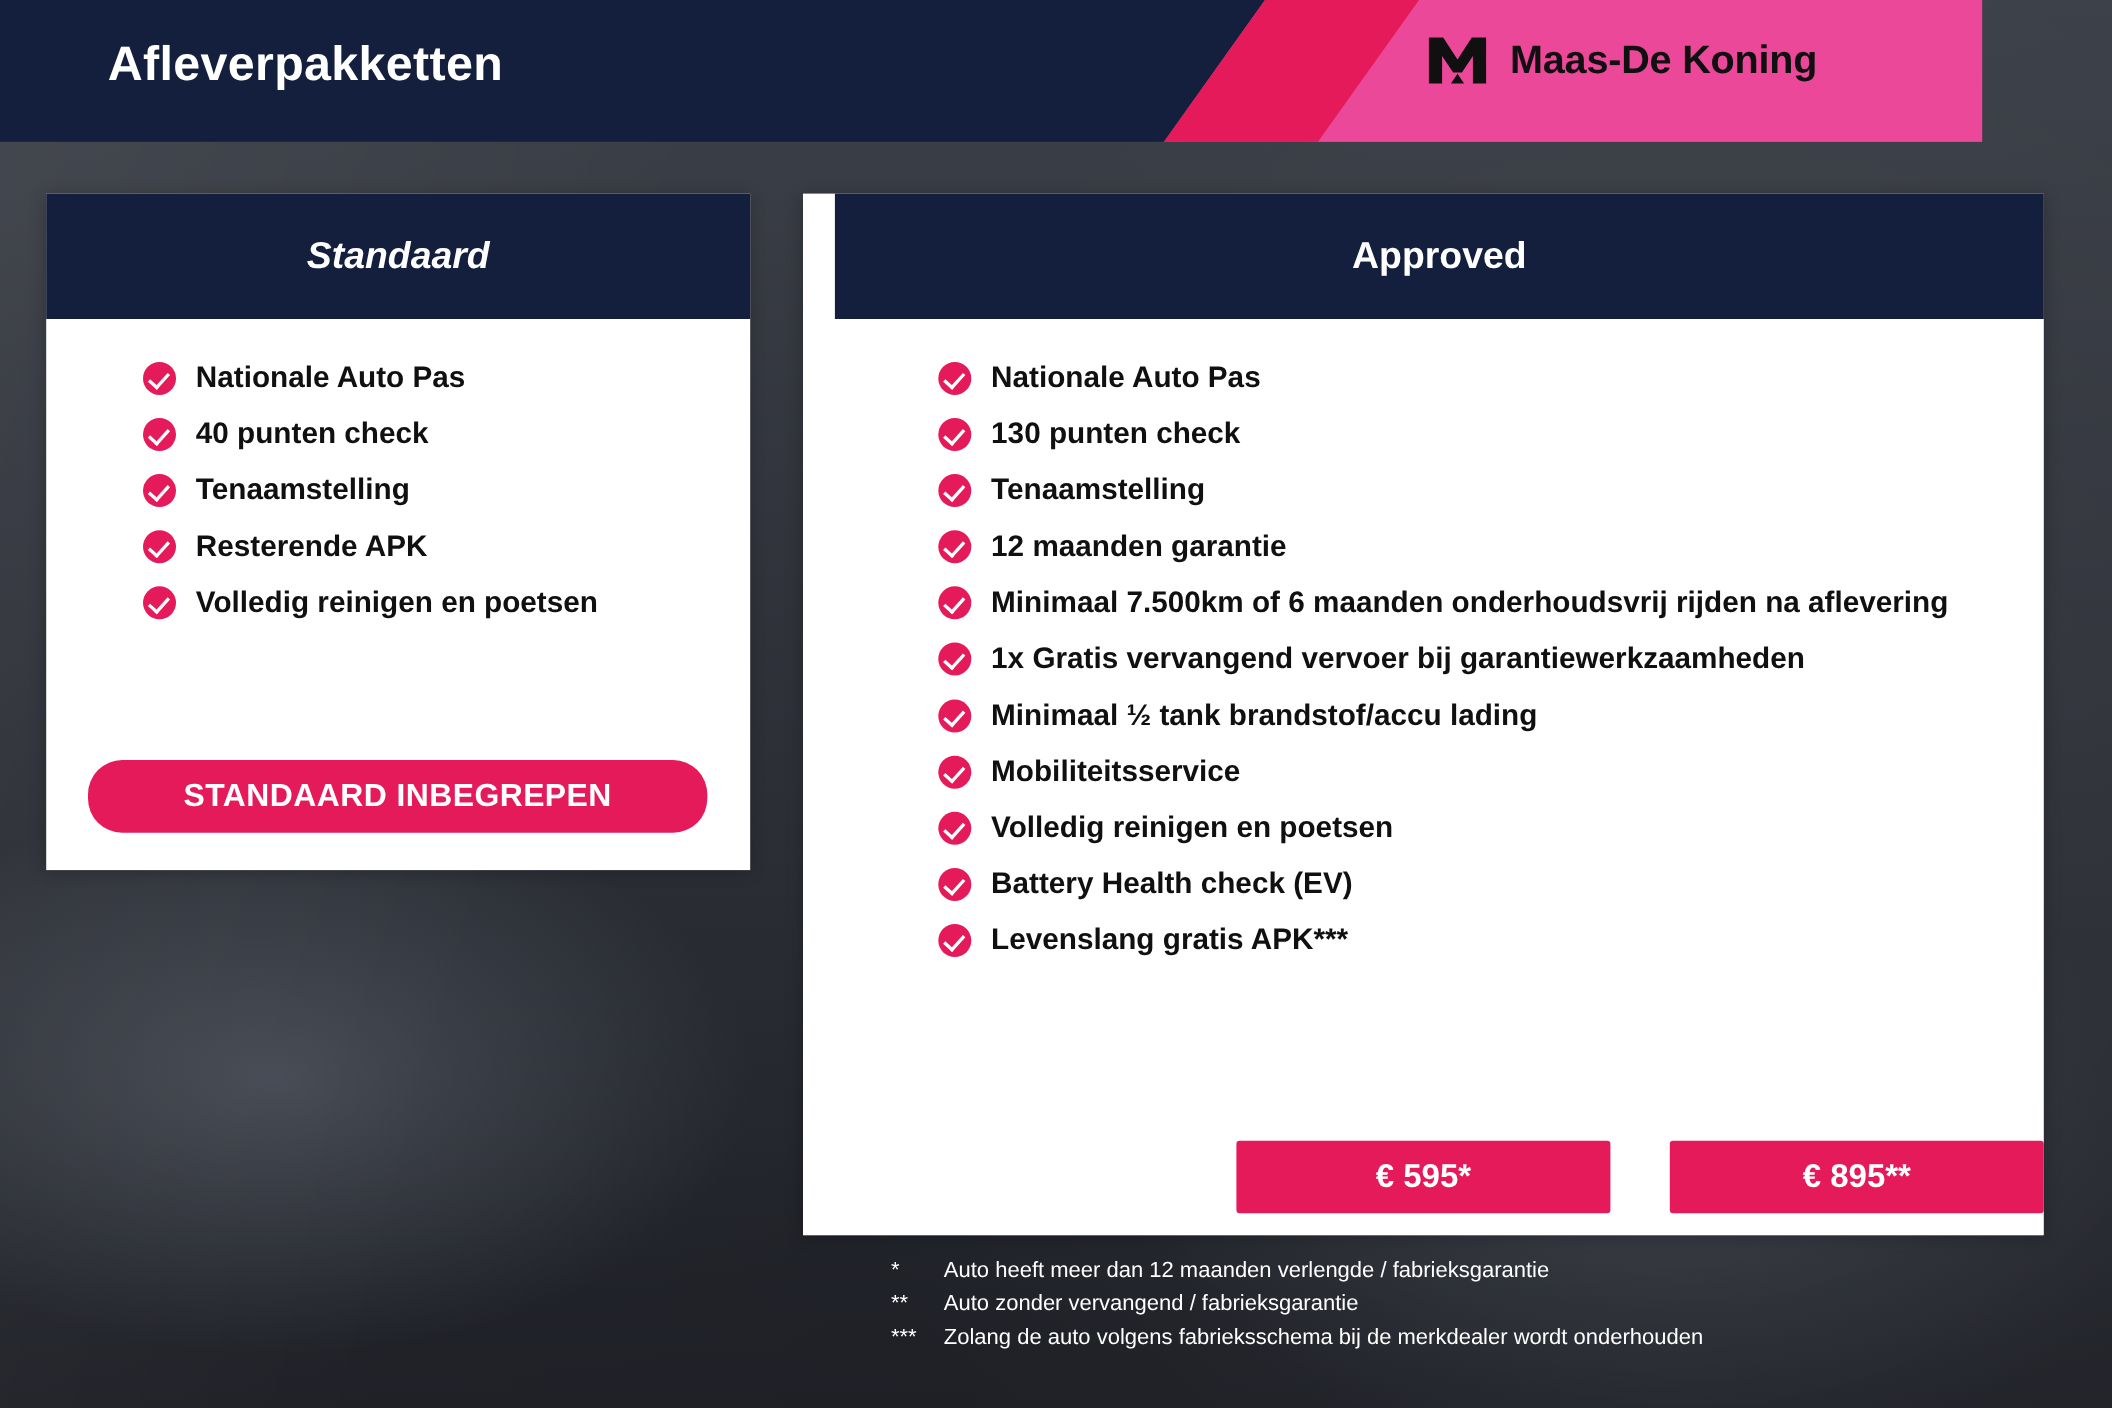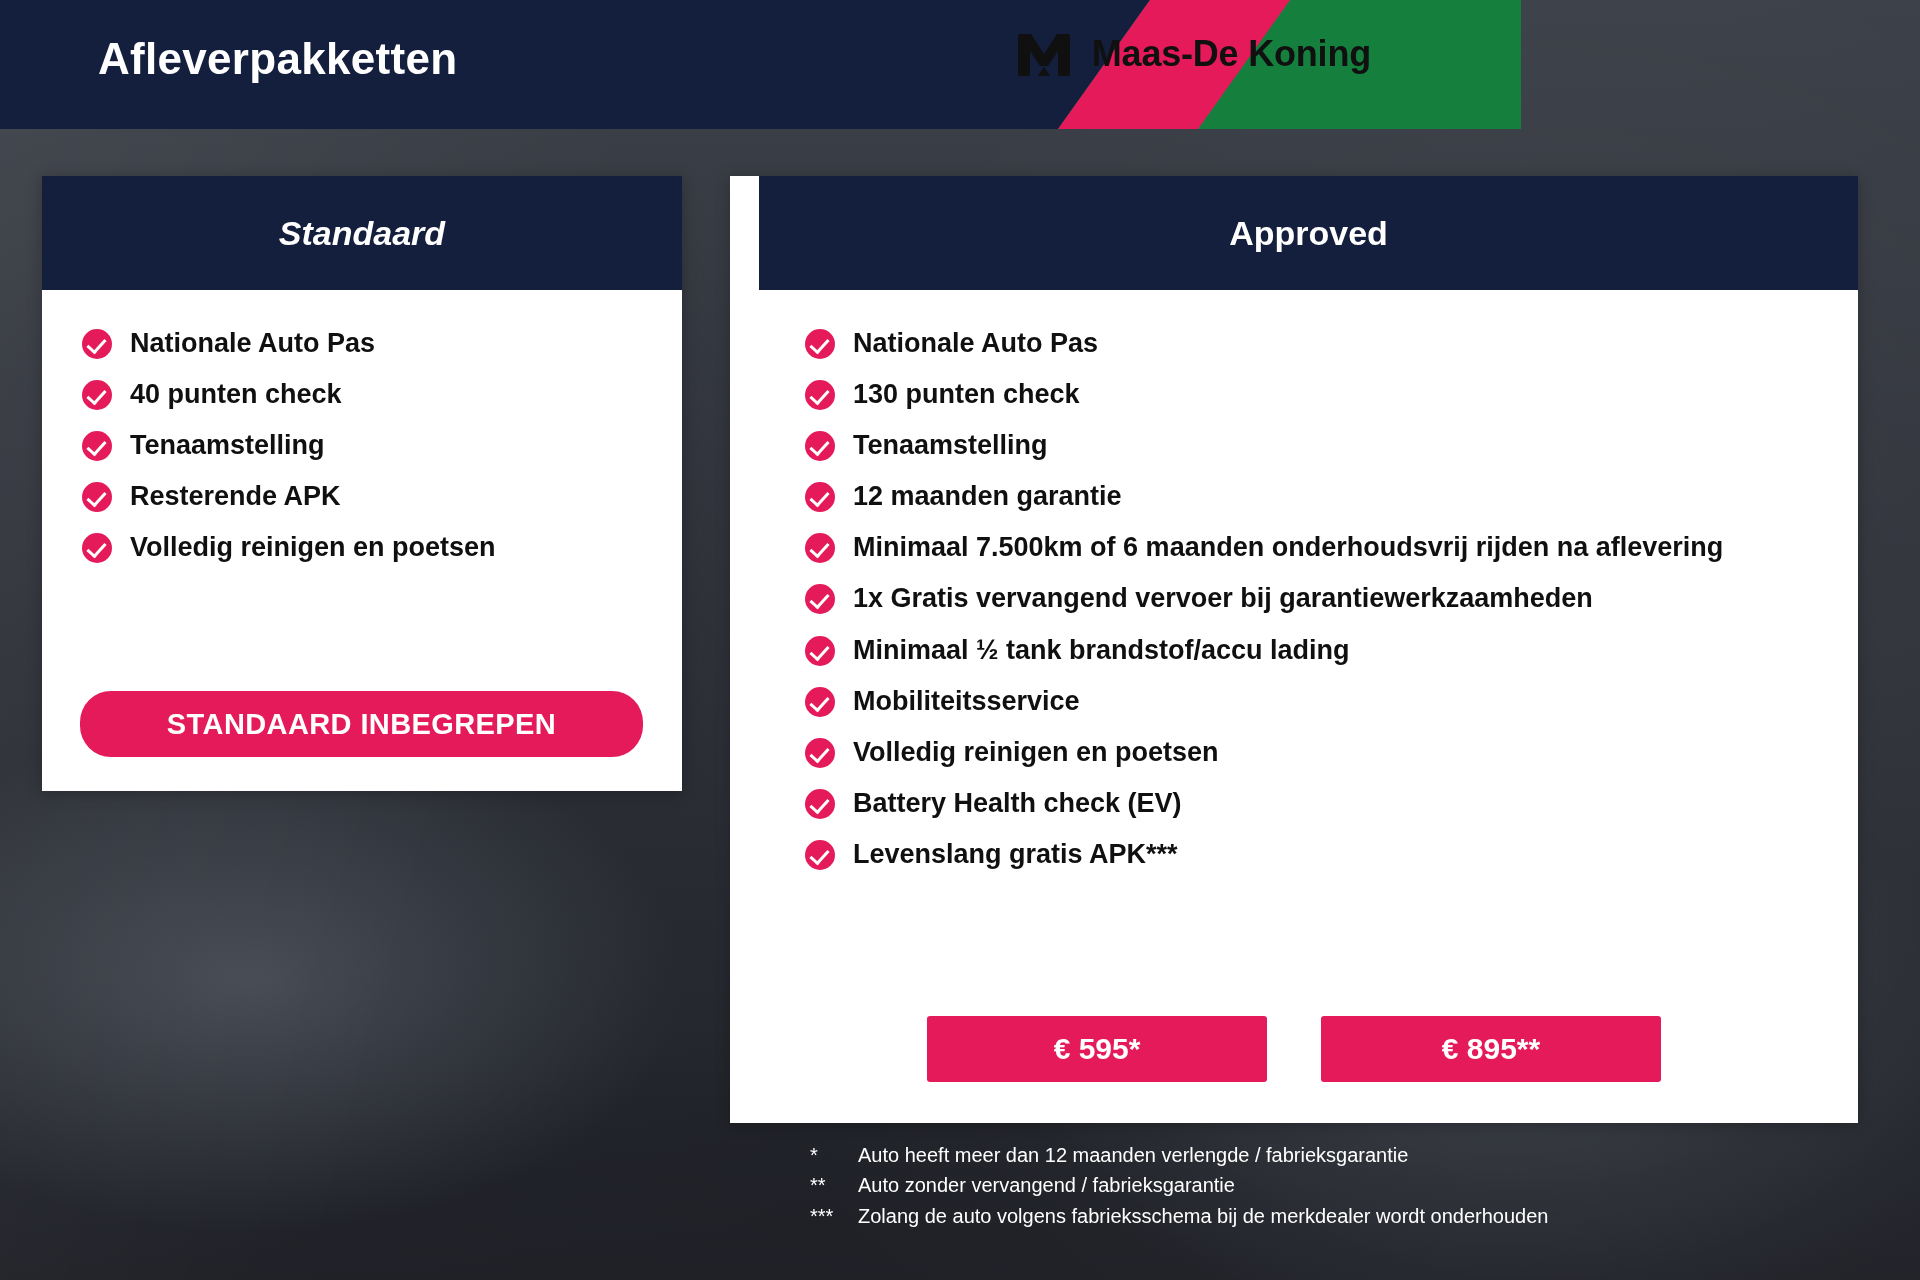--- a/index.html
+++ b/index.html
@@ -33,22 +33,22 @@
     inset: 0;
     background:
       linear-gradient(105deg, rgba(255,255,255,0.05) 0%, rgba(255,255,255,0.0) 30%),
       radial-gradient(circle at 80% 60%, rgba(255,255,255,0.05) 0%, rgba(0,0,0,0) 50%);
   }
 
   
   .header {
     position: absolute;
     left: 0; top: 0;
-    width: 1521px; height: 129px;
-    background: #15803d;
+    width: 1802px; height: 129px;
+    background: #ec4899;
     z-index: 5;
   }
   .header-navy {
     position: absolute;
     left: 0; top: 0;
     width: 1150px; height: 129px;
     background: #141f3d;
     clip-path: polygon(0 0, 1150px 0, 1058px 129px, 0 129px);
   }
   .header-pink {
@@ -98,21 +98,21 @@
     align-items: center;
     justify-content: center;
   }
   .card-body { padding: 26px 0 0 0; }
 
   #card-standaard { left: 42px; top: 176px; width: 640px; height: 615px; }
   #card-standaard .card-head { height: 114px; font-style: italic; }
   #card-approved  { left: 730px; top: 176px; width: 1128px; height: 947px; padding-left: 29px; }
   #card-approved  .card-head { height: 114px; }
 
-  ul.features { list-style: none; }
+  ul.features { list-style: none; margin-left: 48px; }
   ul.features li {
     display: flex;
     align-items: flex-start;
     gap: 18px;
     margin-bottom: 16px;
   }
   #card-standaard ul.features { padding: 10px 40px 0 40px; }
   #card-approved  ul.features { padding: 10px 46px 0 46px; }
 
   .check {
@@ -155,24 +155,24 @@
   #btn-standaard {
     position: absolute;
     left: 38px; bottom: 34px;
     width: 563px; height: 66px;
     font-size: 29px;
     letter-spacing: 0.4px;
     border-radius: 31px;
   }
   .price-row {
     position: absolute;
-    left: 0; bottom: 41px;
+    left: 0; bottom: 20px;
     width: 100%;
     display: flex;
-    justify-content: center;
+    justify-content: flex-end;
     gap: 54px;
   }
   .price-btn { width: 340px; height: 66px; font-size: 30px; }
 
   
   .footnotes {
     position: absolute;
     left: 810px; top: 1140px;
     z-index: 4;
   }

